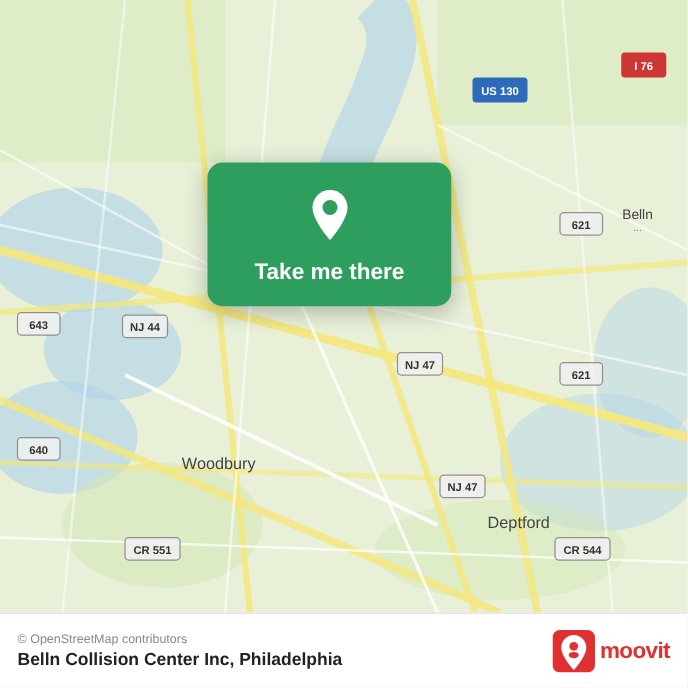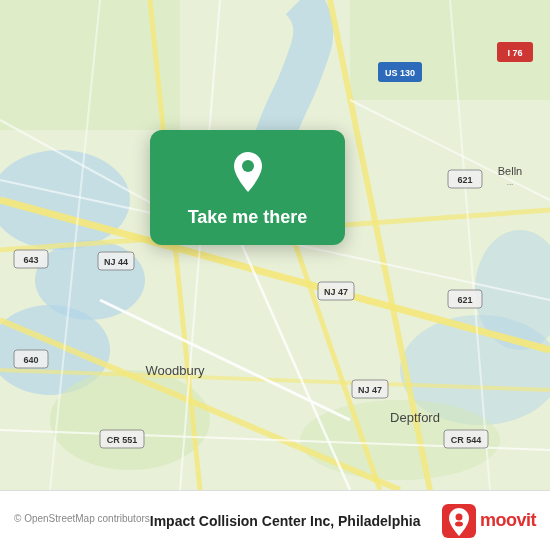--- a/index.html
+++ b/index.html
@@ -21,21 +21,21 @@
 
     
     #map-svg {
       width: 100%;
       height: 100%;
     }
 
     .map-popup {
       position: absolute;
       top: 130px;
-      left: 150px;
+      left: 166px;
       width: 195px;
       background: #2e9e5e;
       border-radius: 12px;
       display: flex;
       flex-direction: column;
       align-items: center;
       padding: 18px 20px 16px 20px;
       box-shadow: 0 4px 18px rgba(0,0,0,0.25);
       cursor: pointer;
       z-index: 10;
@@ -63,20 +63,21 @@
       align-items: center;
       justify-content: space-between;
       padding: 0 14px 0 14px;
       border-top: 1px solid #ddd;
       position: relative;
       z-index: 20;
     }
 
     .footer-left {
       display: flex;
+      flex-direction: column;
     }
 
     .footer-attribution {
       font-size: 10px;
       color: #888;
       margin-bottom: 2px;
     }
 
     .footer-title {
       font-size: 14px;
@@ -196,21 +197,21 @@
       <path d="M24 4C16.268 4 10 10.268 10 18c0 10.5 14 26 14 26s14-15.5 14-26c0-7.732-6.268-14-14-14z" fill="white"></path>
       <circle cx="24" cy="18" r="6" fill="#2e9e5e"></circle>
     </svg>
     <span class="map-popup-label">Take me there</span>
   </div>
 </div>
 
 <div class="footer-bar">
   <div class="footer-left">
     <span class="footer-attribution">© OpenStreetMap contributors</span>
-    <span class="footer-title">Impact Collision Center Inc, Philadelphia</span>
+    <span class="footer-title">Belln Collision Center Inc, Philadelphia</span>
   </div>
   <div class="moovit-logo">
 
     <svg class="moovit-icon" viewBox="0 0 34 34" xmlns="http://www.w3.org/2000/svg">
       <rect width="34" height="34" rx="6" fill="#e03030"></rect>
       <path d="M17 4C11.477 4 7 8.477 7 14c0 7.5 10 18 10 18s10-10.5 10-18c0-5.523-4.477-10-10-10z" fill="white"></path>
       <circle cx="17" cy="13" r="3.5" fill="#e03030"></circle>
       <ellipse cx="17" cy="20" rx="4" ry="2.5" fill="#e03030"></ellipse>
     </svg>
     <span class="moovit-text">moovit</span>

